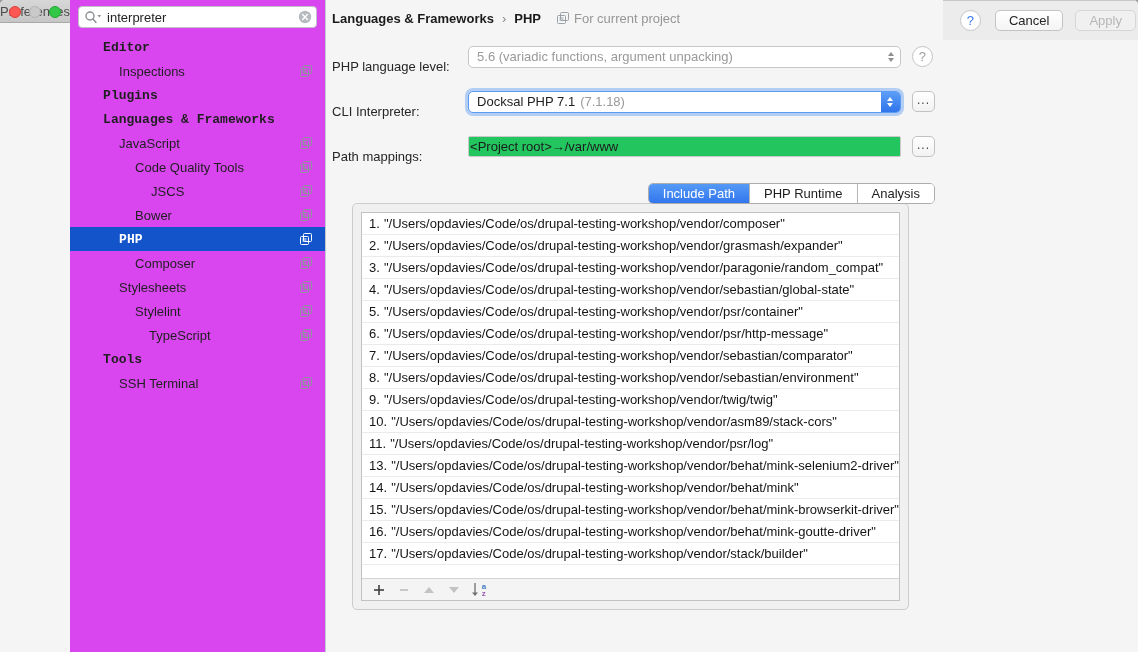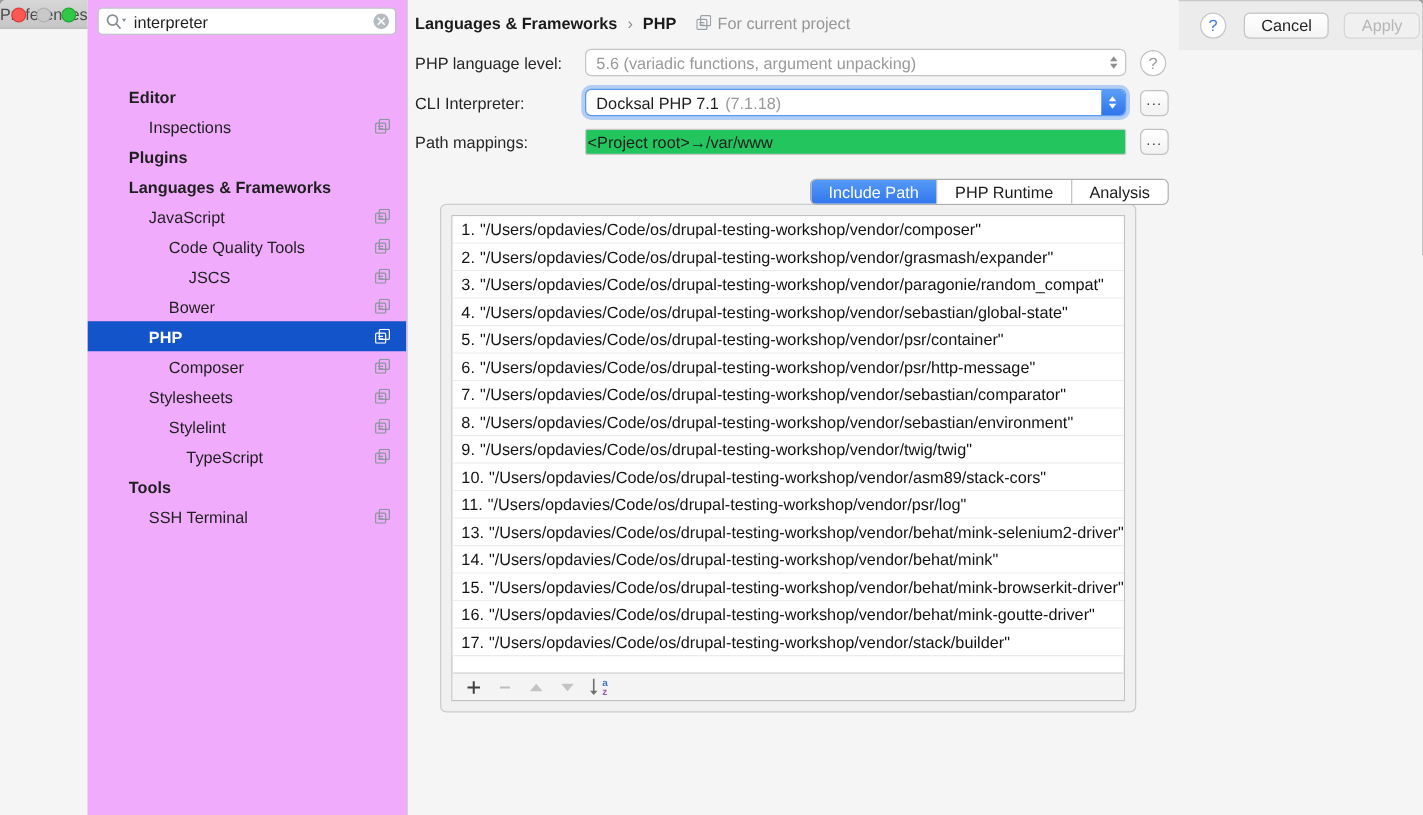--- a/index.html
+++ b/index.html
@@ -17,53 +17,53 @@
   .tl { width:12px; height:12px; border-radius:50%; }
   .tl.red   { background:#fc5753; border:1px solid #df3e39; }
   .tl.gray  { background:#c9c9c9; border:1px solid #b3b3b3; }
   .tl.green { background:#33c748; border:1px solid #1ea72f; }
   .title-text { font-size:13px; color:#4c4c4c; }
 
   
   .app-body { flex:1 1 auto; display:flex; min-height:0; }
 
   
-  .sidebar { width:256px; flex:0 0 256px; background:#f0abfc; border-right:1px solid #c4c9cd;
-             display:flex; flex-direction:column; overflow:hidden;gap:30px; }
+  .sidebar { width:256px; flex:0 0 256px; background:#d946ef; border-right:1px solid #c4c9cd;
+             display:flex; flex-direction:column; overflow:hidden; }
   .search-wrap { margin:6px 8px 0 8px; position:relative; }
   .search-input { width:100%; height:22px; border:1px solid #bfc3c7; border-radius:4px; background:#fff;
                   padding:0 24px 0 28px; font-size:13px; color:#222; outline:none;
                   font-family:"Liberation Sans","DejaVu Sans",sans-serif; }
   .search-mag { position:absolute; left:6px; top:4px; width:18px; height:14px; display:flex; align-items:center; }
   .search-clear { position:absolute; right:5px; top:4px; width:14px; height:14px; }
   .tree { margin-top:7px; }
   .tree-row { display:flex; align-items:center; height:24px; padding-right:0; }
   .arrow { width:16px; flex:0 0 16px; display:flex; align-items:center; justify-content:flex-start; }
   .arrow::before { content:""; width:0; height:0; border-left:4.5px solid transparent;
                    border-right:4.5px solid transparent; border-top:6px solid #7e8purchase4; border-top-color:#7e8389; }
   .leaf .arrow::before { display:none; }
   .tree-label { white-space:nowrap; color:#1f1f1f; }
-  .bold .tree-label { font-weight:bold; }
+  .bold .tree-label { font-weight:bold;font-family:Liberation Mono, monospace; }
   .copy-badge { margin-left:auto; margin-right:13px; color:#8d959d; display:flex; align-items:center; }
   .no-copy .copy-badge { visibility:hidden; }
   .selected { background:#1354cb; }
   .selected .tree-label { color:#fff; }
   .selected .copy-badge { color:#fff; }
   .selected .arrow::before { border-top-color:#93a7c9; }
 
   
   .main { flex:1 1 auto; padding:10px 8px 0 6px; display:flex; flex-direction:column; min-width:0; }
   .breadcrumb { display:flex; align-items:center; height:16px; margin-bottom:13px; }
   .crumb { font-weight:bold; color:#1b1b1b; }
   .crumb-sep { color:#8a8a8a; margin:0 8px; font-size:13px; }
   .context { display:flex; align-items:center; margin-left:16px; color:#969696; }
   .context .copy-badge { margin:0 5px 0 0; color:#9aa1a8; visibility:visible; }
 
   .field-row { display:flex; align-items:center; margin-bottom:10px; }
-  .field-label { width:136px; flex:0 0 136px; color:#262626; }
+  .field-label { width:136px; flex:0 0 136px; color:#262626;margin-top:20px; }
   .combo { flex:1 1 auto; height:22px; background:#fff; border:1px solid #c6c6c6; border-radius:5px;
            display:flex; align-items:center; padding-left:8px; position:relative; }
   .combo.disabled { color:#999; }
   .combo .chev { position:absolute; right:0; top:0; width:18px; height:20px; display:flex;
                  flex-direction:column; align-items:center; justify-content:center; gap:2px; }
   .combo.focused { border-color:#5d9bf2; box-shadow:0 0 0 3px rgba(100,160,245,.45);text-align:right; }
   .combo.focused .chev { background:linear-gradient(#5b9ef7,#2f74ec); border-radius:0 4px 4px 0; height:20px; width:19px; }
   .tri-up { width:0; height:0; border-left:3.5px solid transparent; border-right:3.5px solid transparent; border-bottom:4.5px solid #8e8e8e; }
   .tri-dn { width:0; height:0; border-left:3.5px solid transparent; border-right:3.5px solid transparent; border-top:4.5px solid #8e8e8e; }
   .combo.focused .tri-up { border-bottom-color:#fff; }

